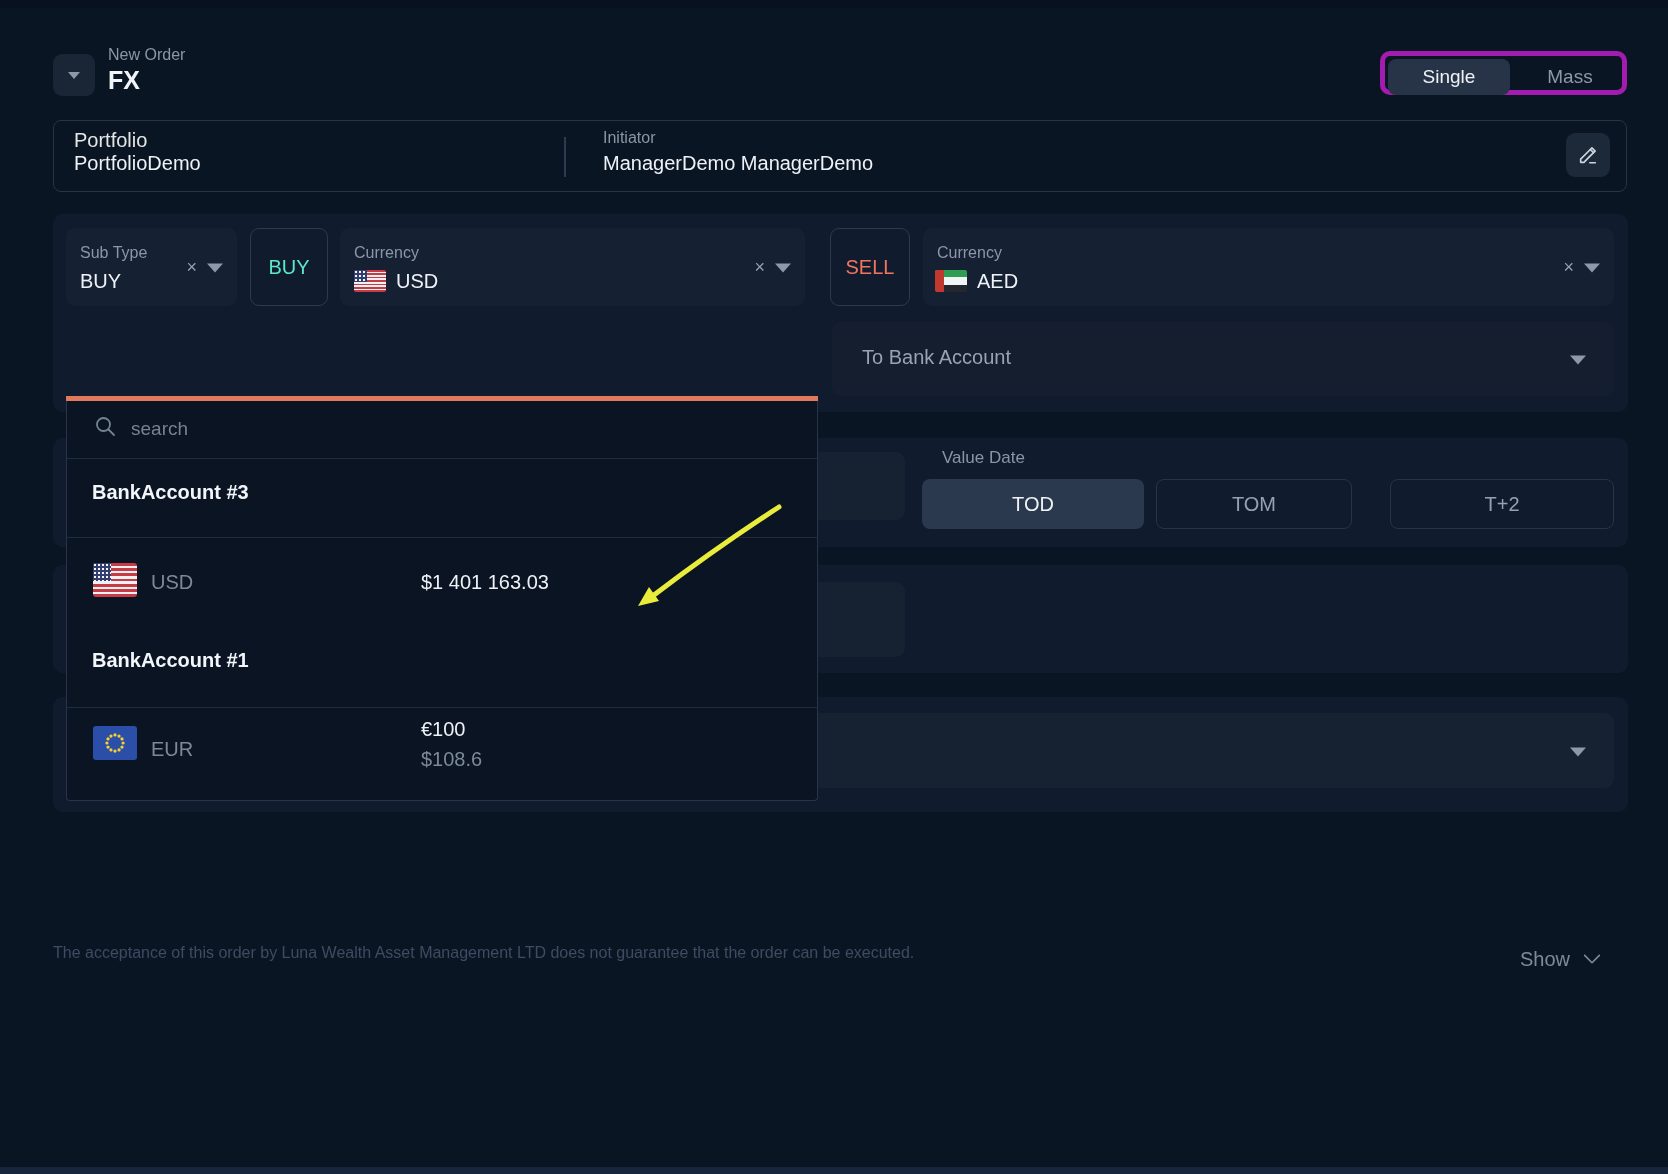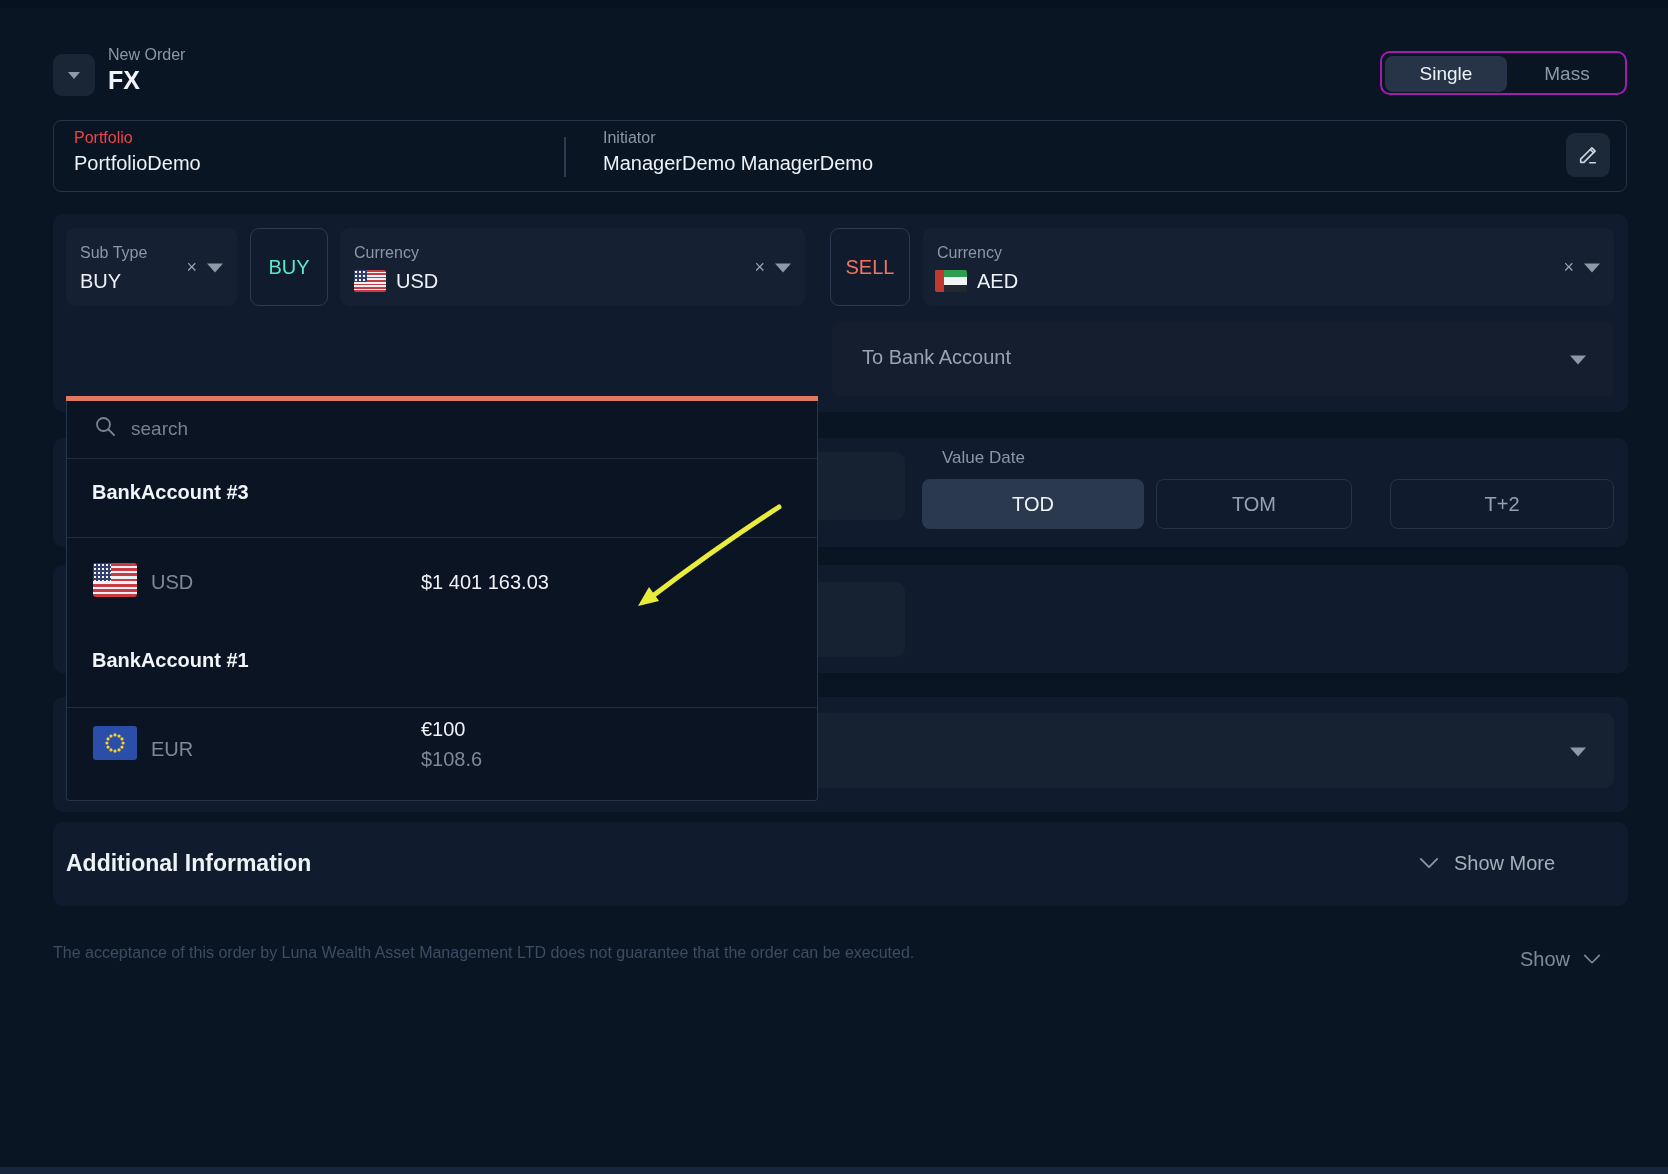--- a/index.html
+++ b/index.html
@@ -28,21 +28,21 @@
   .flag-lg { width:44px; height:34px; border-radius:3px; }
   .flag-us { background:repeating-linear-gradient(180deg,#c83a44 0 7.69%,#eef1f4 7.69% 15.38%); }
   .flag-us::before { content:""; position:absolute; left:0; top:0; width:42%; height:54%; background-color:#323e6e;
                      background-image:radial-gradient(circle at 2px 2px, rgba(255,255,255,.95) .8px, transparent 1.1px);
                      background-size:4px 4px; }
   .flag-ae { background:linear-gradient(180deg,#2f9e52 0 33.4%,#f2f5f7 33.4% 66.7%,#23272e 66.7%); }
   .flag-ae::before { content:""; position:absolute; left:0; top:0; width:28%; height:100%; background:#c0392f; }
   .flag-eu { background:#2b4ea8; }
 
   
-  .toggle { position:absolute; left:1380px; top:51px; width:247px; height:44px; border:2px solid #a21caf; border-radius:10px; }
+  .toggle { position:absolute; left:1380px; top:51px; width:247px; height:44px; border:5px solid #a21caf; border-radius:10px; }
   .toggle-pill { position:absolute; left:3px; top:3px; width:122px; height:36px; background:#273448; border-radius:8px;
                  display:flex; align-items:center; justify-content:center; font-size:19px; color:#eef2f6; cursor:pointer; }
   .toggle-off { position:absolute; left:128px; top:3px; width:114px; height:36px; display:flex; align-items:center; justify-content:center;
                 font-size:19px; color:#8d98a8; cursor:pointer; }
 
   
   .vd-btn { position:absolute; top:479px; height:50px; display:flex; align-items:center; justify-content:center;
             font-size:20px; border-radius:8px; cursor:pointer; }
   .vd-on  { background:#2b394e; color:#eef2f6; }
   .vd-off { border:1px solid #253449; color:#96a1b0; background:transparent; }
@@ -74,21 +74,21 @@
   </div>
   <div class="abs" style="left:108px;top:46px;font-size:16px;color:#8b96a6;">New Order</div>
   <div class="abs" style="left:108px;top:66px;font-size:25px;font-weight:bold;color:#f0f4f8;">FX</div>
 
   <div class="toggle">
     <div class="toggle-pill">Single</div>
     <div class="toggle-off">Mass</div>
   </div>
 
   <div class="abs" style="left:53px;top:120px;width:1574px;height:72px;border:1px solid #263449;border-radius:8px;">
-    <div class="abs" style="left:20px;top:8px;font-size:16px;color:#ef4444;">Portfolio</div>
+    <div class="abs" style="left:20px;top:8px;font-size:20px;color:#e5e5e5;">Portfolio</div>
     <div class="abs" style="left:20px;top:31px;font-size:20px;color:#eef2f7;">PortfolioDemo</div>
     <div class="abs" style="left:510px;top:16px;width:2px;height:40px;background:#2c3b50;"></div>
     <div class="abs" style="left:549px;top:8px;font-size:16px;color:#8b96a6;">Initiator</div>
     <div class="abs" style="left:549px;top:31px;font-size:20px;color:#eef2f7;">ManagerDemo ManagerDemo</div>
     <div class="icon-btn" style="left:1512px;top:12px;width:44px;height:44px;background:#1b2939;">
       <svg width="22" height="22" viewBox="0 0 24 24" fill="none" stroke="#cdd4dd" stroke-width="1.8" stroke-linecap="round" stroke-linejoin="round">
         <path d="M4 16.5V20h3.5L18 9.5 14.5 6 4 16.5z"></path>
         <path d="M14.5 6l1.8-1.8 3.5 3.5L18 9.5"></path>
         <path d="M14 20.5h6"></path>
       </svg>
@@ -190,29 +190,20 @@
       <div class="acct-amt" style="top:7px;">€100</div>
       <div class="acct-amt2" style="top:37px;">$108.6</div>
     </div>
   </div>
 
   <svg width="1668" height="1174" viewBox="0 0 1668 1174" style="position:absolute;left:0;top:0;z-index:20;pointer-events:none;">
     <path d="M779 507 Q 716 548 654 595" stroke="#e9ec3b" stroke-width="5" fill="none" stroke-linecap="round"></path>
     <polygon points="638,606 659,601 649,587" fill="#e9ec3b"></polygon>
   </svg>
 
-  <div class="section" style="top:822px;height:84px;">
-    <div class="abs" style="left:13px;top:28px;font-size:23px;font-weight:bold;color:#eef2f6;">Additional Information</div>
-    <div class="abs" style="left:1365px;top:30px;display:flex;align-items:center;gap:14px;cursor:pointer;">
-      <svg width="22" height="15" viewBox="0 0 24 16" fill="none" stroke="#8a95a5" stroke-width="2" stroke-linecap="round" stroke-linejoin="round">
-        <path d="M3 3l9 9 9-9"></path>
-      </svg>
-      <span style="font-size:20px;color:#a6afbb;">Show More</span>
-    </div>
-  </div>
 
   <div class="abs" style="left:53px;top:944px;font-size:16px;color:#3c4c61;">The acceptance of this order by Luna Wealth Asset Management LTD does not guarantee that the order can be executed.</div>
   <div class="abs" style="left:1520px;top:948px;display:flex;align-items:center;gap:12px;cursor:pointer;">
     <span style="font-size:20px;color:#7e8999;">Show</span>
     <svg width="20" height="13" viewBox="0 0 24 16" fill="none" stroke="#7e8999" stroke-width="2" stroke-linecap="round" stroke-linejoin="round">
       <path d="M3 3l9 9 9-9"></path>
     </svg>
   </div>
 
   <div class="abs" style="left:0;top:1167px;width:1668px;height:7px;background:#17263c;"></div>

